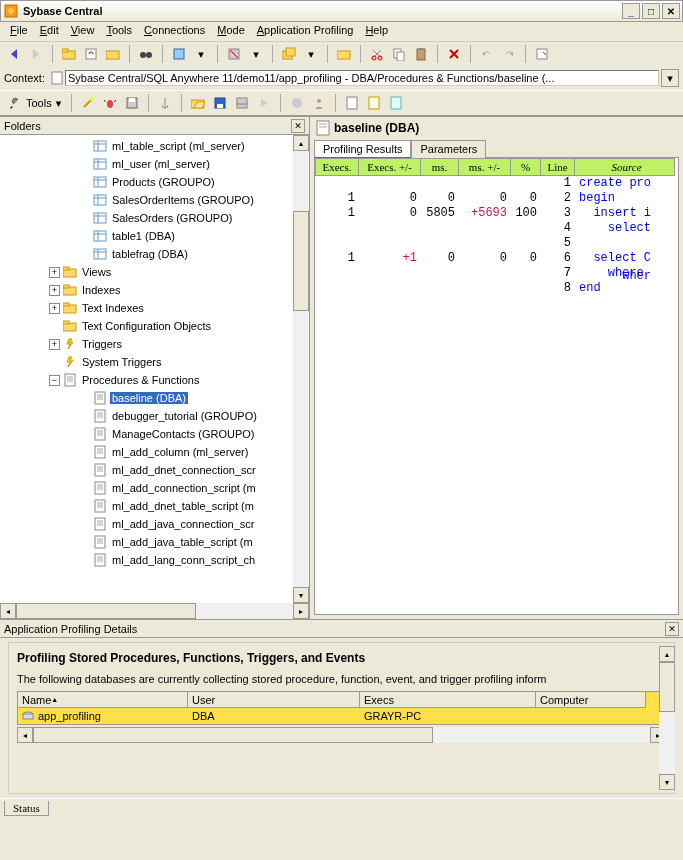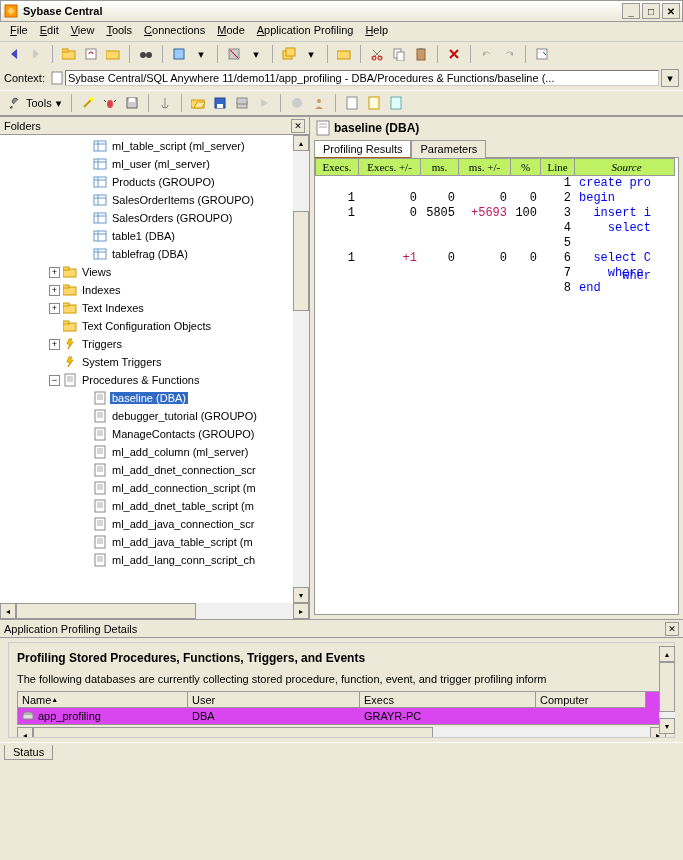--- a/index.html
+++ b/index.html
@@ -176,36 +176,36 @@
 .details-body {
   margin:4px 8px;
   padding: 8px;
   border:1px solid #ccc;
   background:#ece9d8;
   position:relative;
 }
 .details-body h3 { font-size:12px; font-weight:bold; margin-bottom:8px; }
 .details-body p { font-size:11px; margin-bottom: 6px; }
 .dtable {
-  border:1px solid #999; background:#d946ef;
+  border:1px solid #999; background:#fde047;
   font-size:11px;
 }
 .dth { display:flex; height:16px; }
 .dth > div { background:#ece9d8; border-right:1px solid #999; border-bottom:1px solid #999; padding:0 4px; display:flex;align-items:center;}
 .dtrow { display:flex; height:16px; }
 .dtrow > div { padding:0 4px; display:flex;align-items:center; gap:4px; }
 .dc1{width:170px;} .dc2{width:172px;} .dc3{width:176px;} .dc4{width:110px;}
 .details-scroll-v{position:absolute;right:0;top:0;bottom:0;width:16px;background:#ece9d8;display:flex;flex-direction:column;}
 .statusbar {
   height:20px;
   border-top:1px solid #fff;
   display:flex; align-items:flex-start;
   padding:2px 4px;
 }
-.statusbar .stab { border:1px solid #999; border-top:none; padding:1px 8px; background:#ece9d8; }
+.statusbar .stab { border:1px solid #999; border-top:none; padding:1px 8px; background:#ece9d8;font-family:Liberation Serif, serif; }
 svg { display:block; }
 </style>
 </head>
 <body>
 
 <div class="titlebar">
   <span class="icon">
     <svg width="16" height="16">
         <rect x="2" y="2" width="12" height="12" fill="#f90" stroke="#c60"></rect>
         <path d="M4 8 L8 4 L12 8 L8 12 Z" fill="#fc6"></path>
@@ -939,21 +939,21 @@
     </div>
   </div>
 </div>
 
 <div class="details-panel">
   <div class="panel-header">
     <span>Application Profiling Details</span>
     <span class="closex">✕</span>
   </div>
   <div style="position:relative;">
-    <div class="details-body" style="height:96px; overflow:hidden;">
+    <div class="details-body" style="height:152px; overflow:hidden;">
       <h3>Profiling Stored Procedures, Functions, Triggers, and Events</h3>
       <p>The following databases are currently collecting stored procedure, function, event, and trigger profiling inform</p>
       <div class="dtable">
         <div class="dth">
           <div class="dc1">
               <span>Name</span> 
               <span style="font-size:7px;">▲</span>
             </div>
           <div class="dc2">User</div>
           <div class="dc3">Execs</div>

